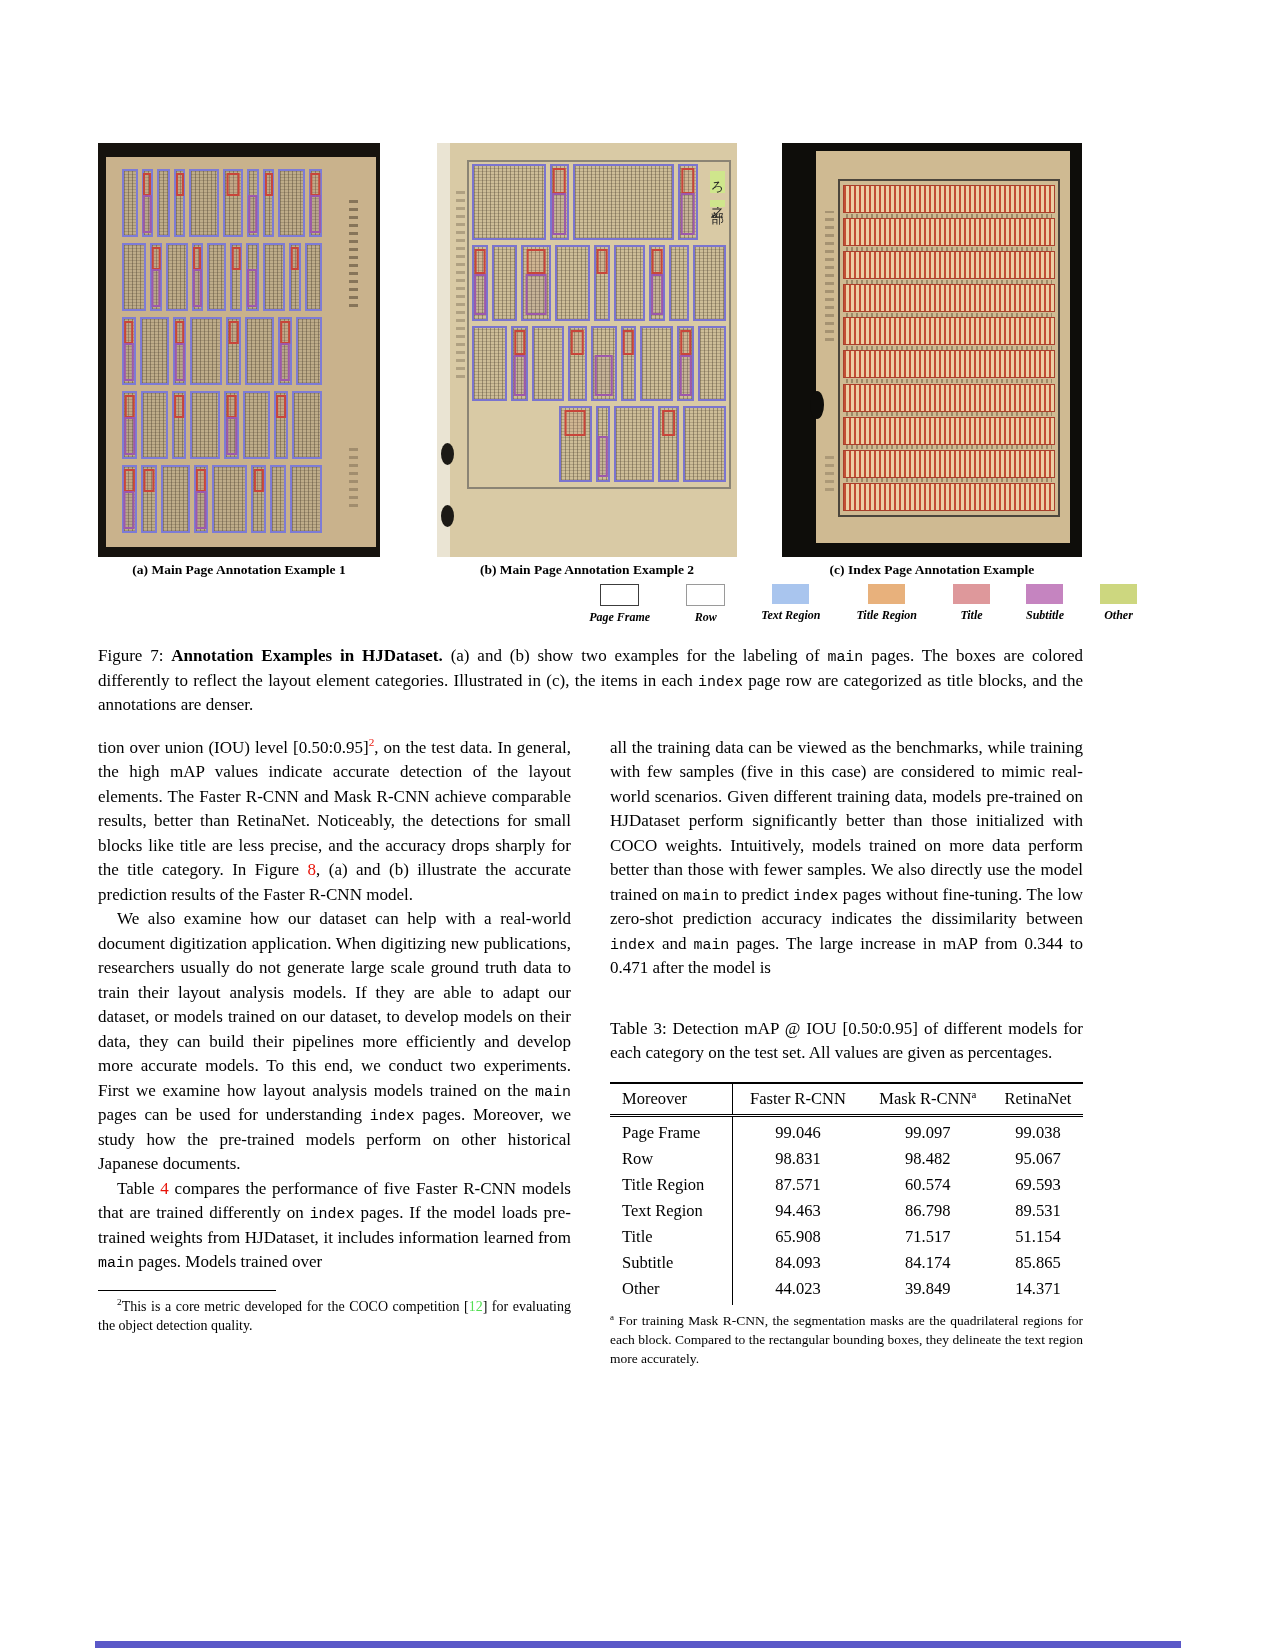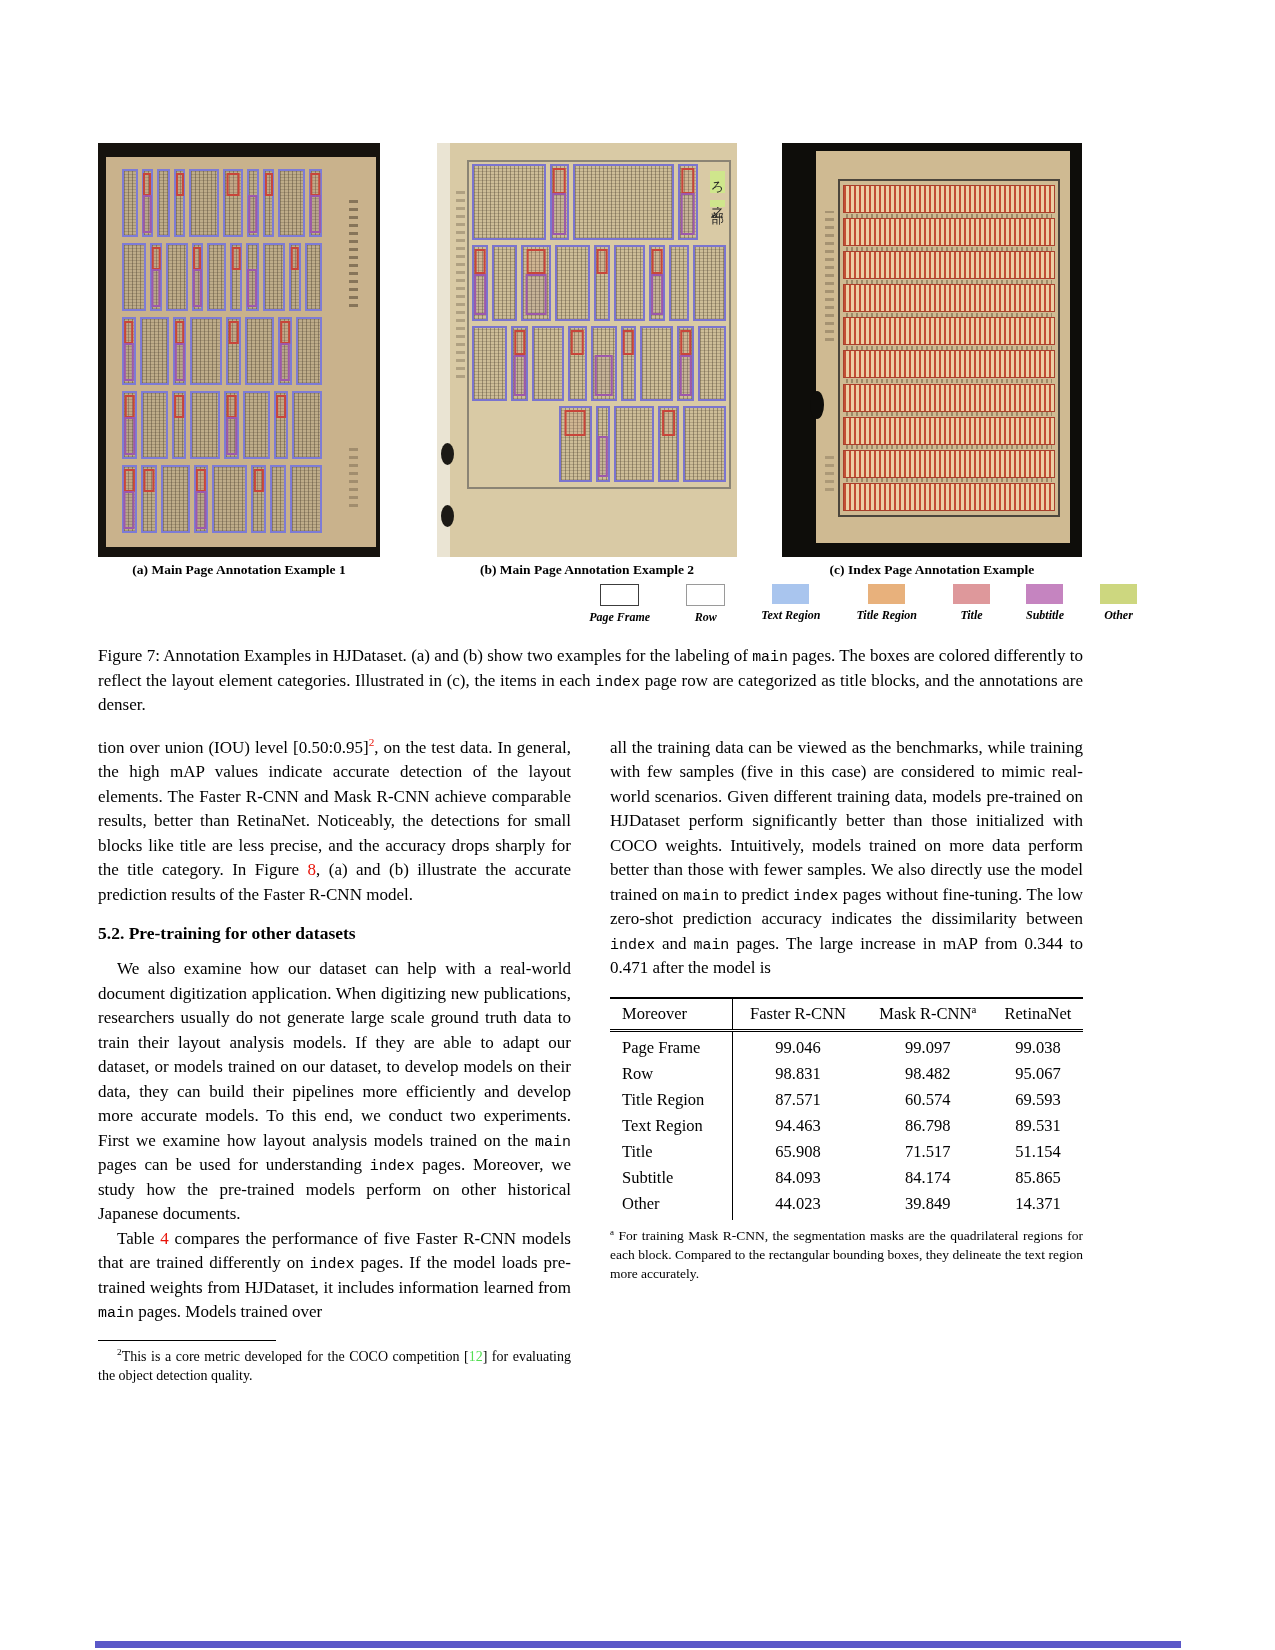--- a/index.html
+++ b/index.html
@@ -71,21 +71,21 @@
   .t3 thead th{padding:5px 0;}
   .t3 .cat{text-align:left;padding-left:12px;width:26%;border-right:1px solid #000;}
   .t3 .num{text-align:center;}
   .t3 tbody tr:first-child td{padding-top:6px;}
   .t3 tbody tr:last-child td{padding-bottom:6px;}
   .t3 tr.maprow{border-top:1px solid #000;border-bottom:2px solid #000;}
   .t3 tr.maprow td{padding:5px 0 5px 0;}
   .tfn{font-size:13.5px !important;line-height:1.42 !important;margin-top:6px !important;}
 
   
-  .seg-b{font-weight:normal;}
+  .seg-b{font-weight:bold;}
   .seg-m{font-family:"Liberation Mono","DejaVu Sans Mono",monospace;font-size:.88em;}
   .seg-r{color:#e81309;}
   .seg-g{color:#52de52;}
   .seg-sup{vertical-align:super;font-size:.66em;line-height:0;}
 
   #botbar{position:absolute;left:95px;top:1641px;width:1086px;height:7px;background:#5a58c8;}
 </style>
 </head>
 <body>
 
@@ -357,29 +357,29 @@
       <div class="lg-item">
         <div class="lg-sw" style="background: rgb(205, 215, 127);"></div>
         <div class="lg-lb">Other</div>
       </div>
     </div>
 
   <div id="fig7cap">Figure 7: <span class="seg-b">Annotation Examples in HJDataset.</span> (a) and (b) show two examples for the labeling of <span class="seg-m">main</span> pages. The boxes are colored differently to reflect the layout element categories. Illustrated in (c), the items in each <span class="seg-m">index</span> page row are categorized as title blocks, and the annotations are denser.</div>
 
   <div id="colL" class="col">
     <p>tion over union (IOU) level [0.50:0.95]<span class="seg-sup seg-r">2</span>, on the test data. In general, the high mAP values indicate accurate detection of the layout elements. The Faster R-CNN and Mask R-CNN achieve comparable results, better than RetinaNet. Noticeably, the detections for small blocks like title are less precise, and the accuracy drops sharply for the title category. In Figure <span class="seg-r">8</span>, (a) and (b) illustrate the accurate prediction results of the Faster R-CNN model.</p>
-    <h2 class="sec">5.2. Pre-training for other datasets</h2>
     <p class="ind">We also examine how our dataset can help with a real-world document digitization application. When digitizing new publications, researchers usually do not generate large scale ground truth data to train their layout analysis models. If they are able to adapt our dataset, or models trained on our dataset, to develop models on their data, they can build their pipelines more efficiently and develop more accurate models. To this end, we conduct two experiments. First we examine how layout analysis models trained on the <span class="seg-m">main</span> pages can be used for understanding <span class="seg-m">index</span> pages. Moreover, we study how the pre-trained models perform on other historical Japanese documents.</p>
     <p class="ind">Table <span class="seg-r">4</span> compares the performance of five Faster R-CNN models that are trained differently on <span class="seg-m">index</span> pages. If the model loads pre-trained weights from HJDataset, it includes information learned from <span class="seg-m">main</span> pages. Models trained over</p>
     <div class="fnrule"></div>
     <p class="fn ind"><span class="seg-sup">2</span>This is a core metric developed for the COCO competition [<span class="seg-g">12</span>] for evaluating the object detection quality.</p>
   </div>
 
   <div id="colR" class="col">
     <p>all the training data can be viewed as the benchmarks, while training with few samples (five in this case) are considered to mimic real-world scenarios. Given different training data, models pre-trained on HJDataset perform significantly better than those initialized with COCO weights. Intuitively, models trained on more data perform better than those with fewer samples. We also directly use the model trained on <span class="seg-m">main</span> to predict <span class="seg-m">index</span> pages without fine-tuning. The low zero-shot prediction accuracy indicates the dissimilarity between <span class="seg-m">index</span> and <span class="seg-m">main</span> pages. The large increase in mAP from 0.344 to 0.471 after the model is</p>
+    <p id="tblcap">Table 3: Detection mAP @ IOU [0.50:0.95] of different models for each category on the test set. All values are given as percentages.</p>
     <table class="t3">
       <thead>
           <tr>
             <th class="cat">Moreover</th>
             <th class="num">Faster R-CNN</th>
             <th class="num">Mask R-CNN<span class="seg-sup">a</span></th>
             <th class="num">RetinaNet</th>
           </tr>
         </thead>
       <tbody>

